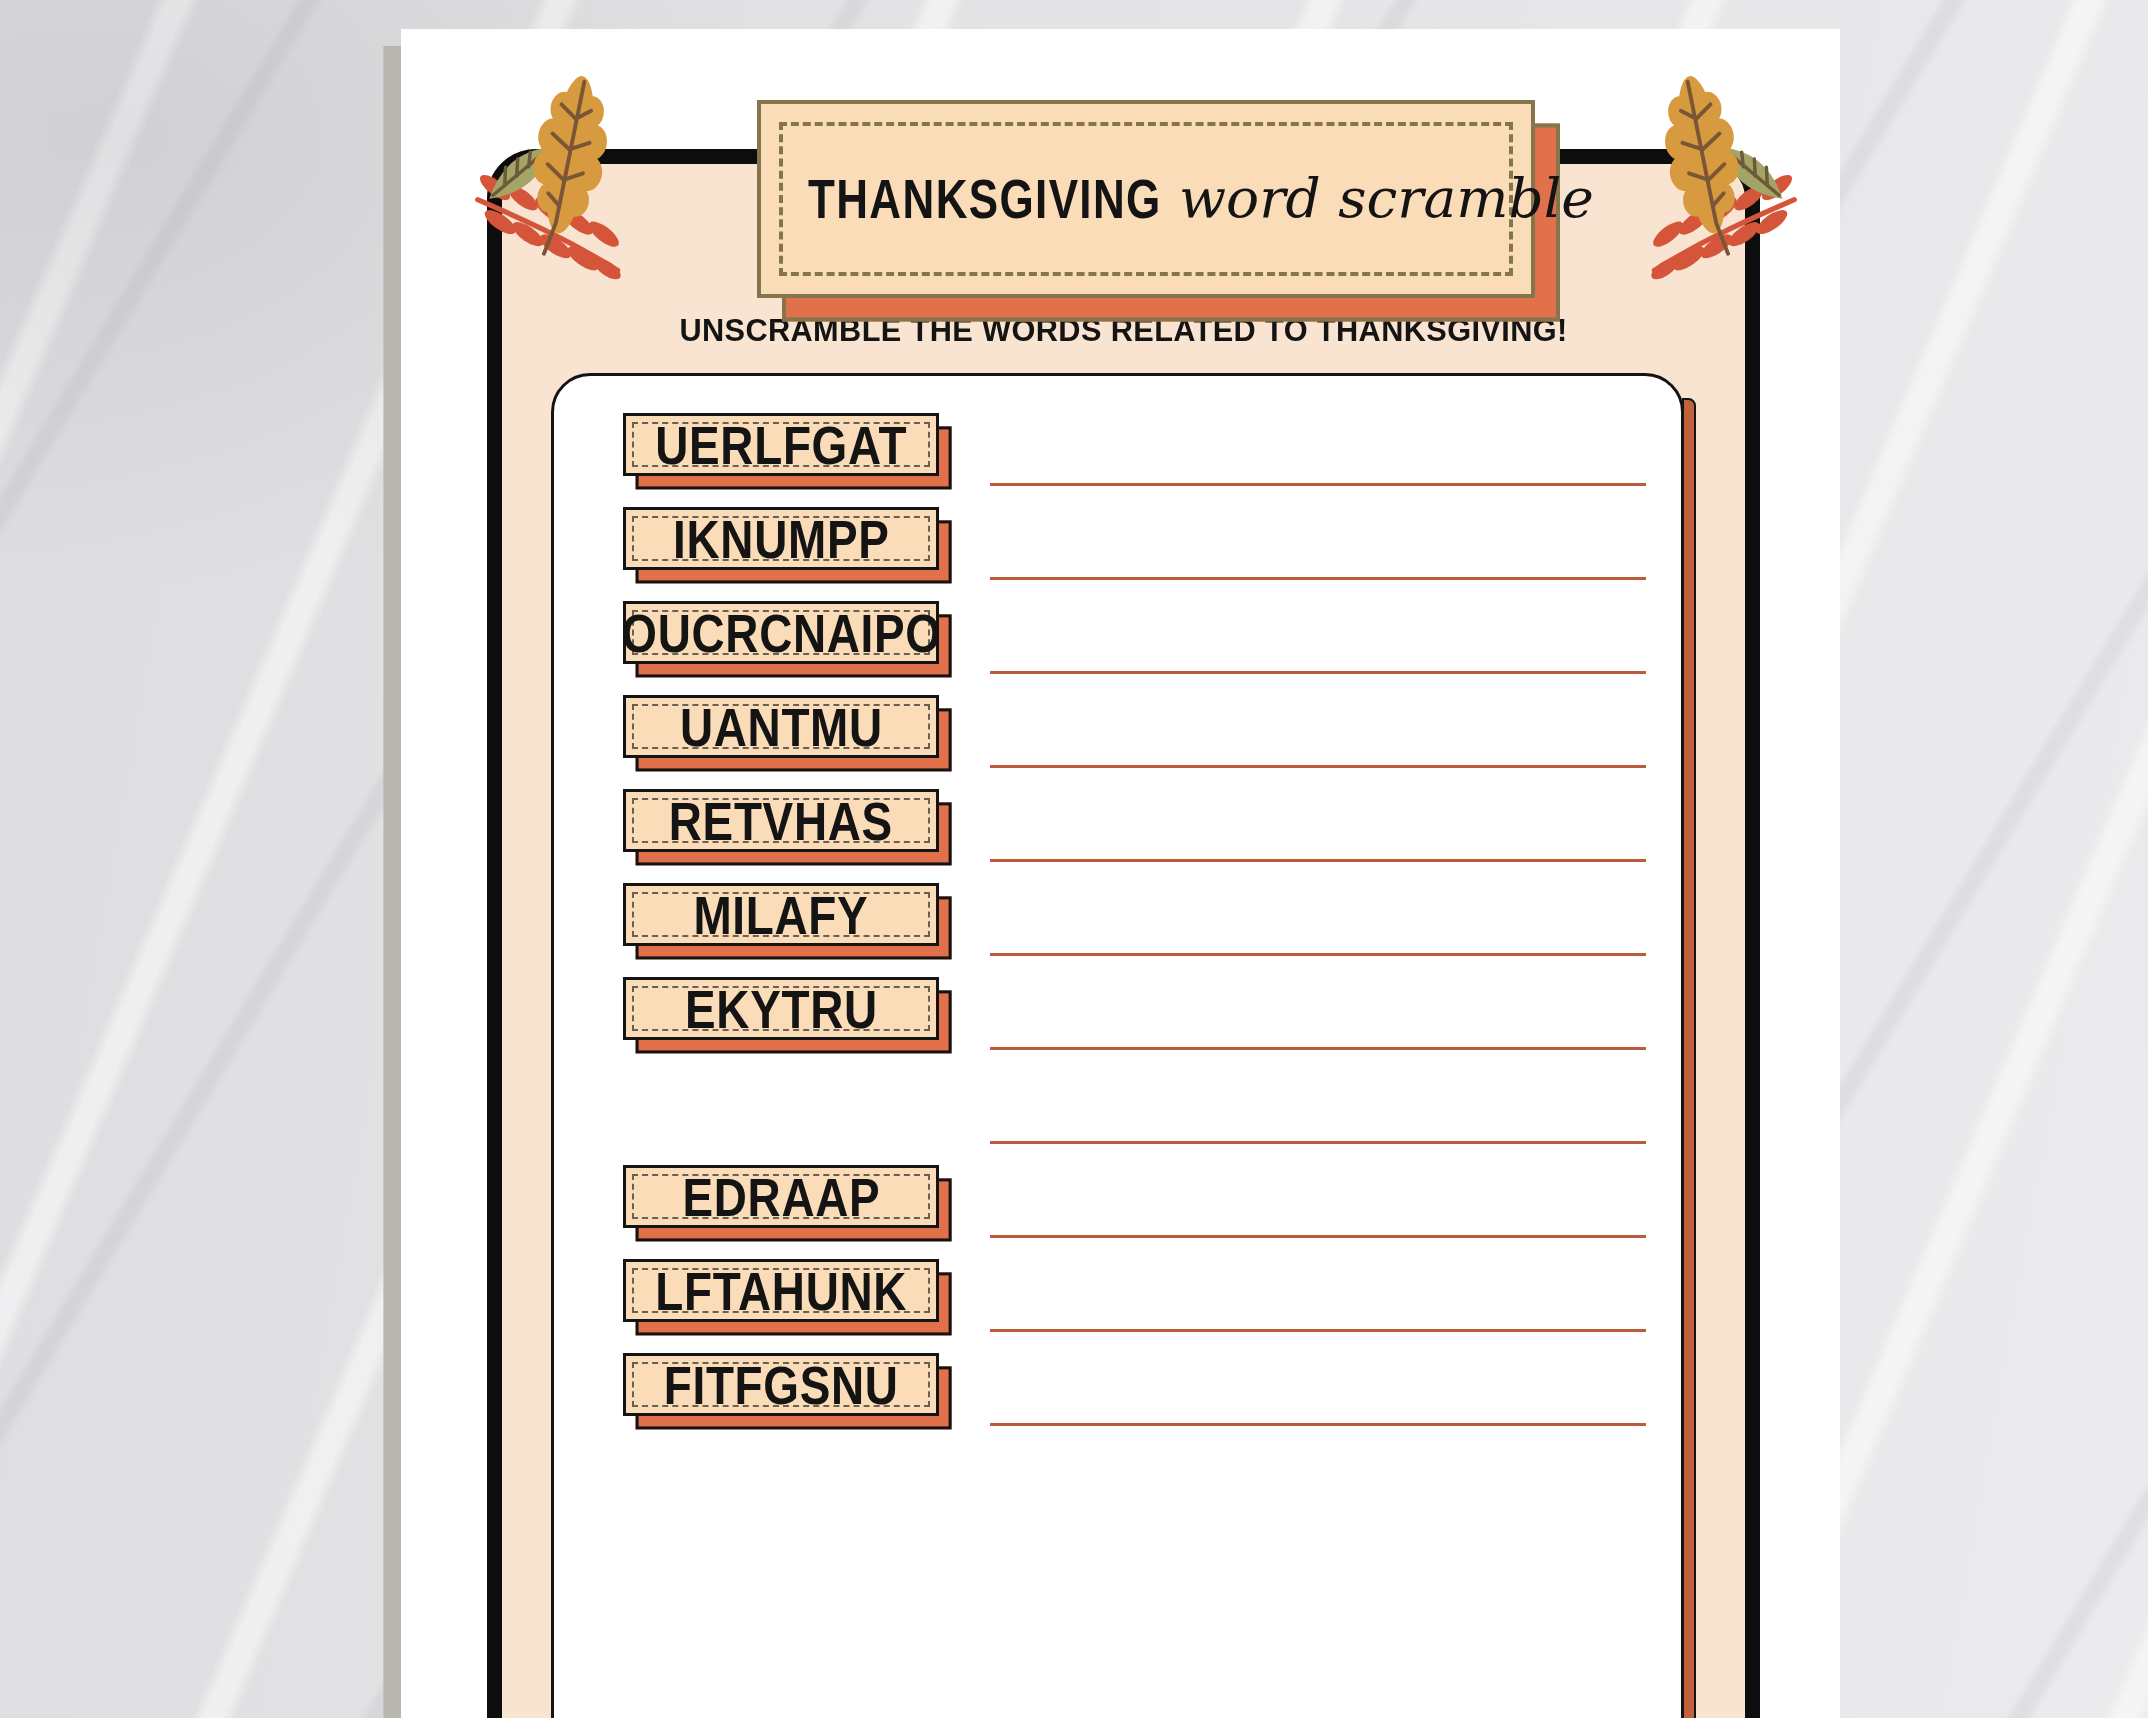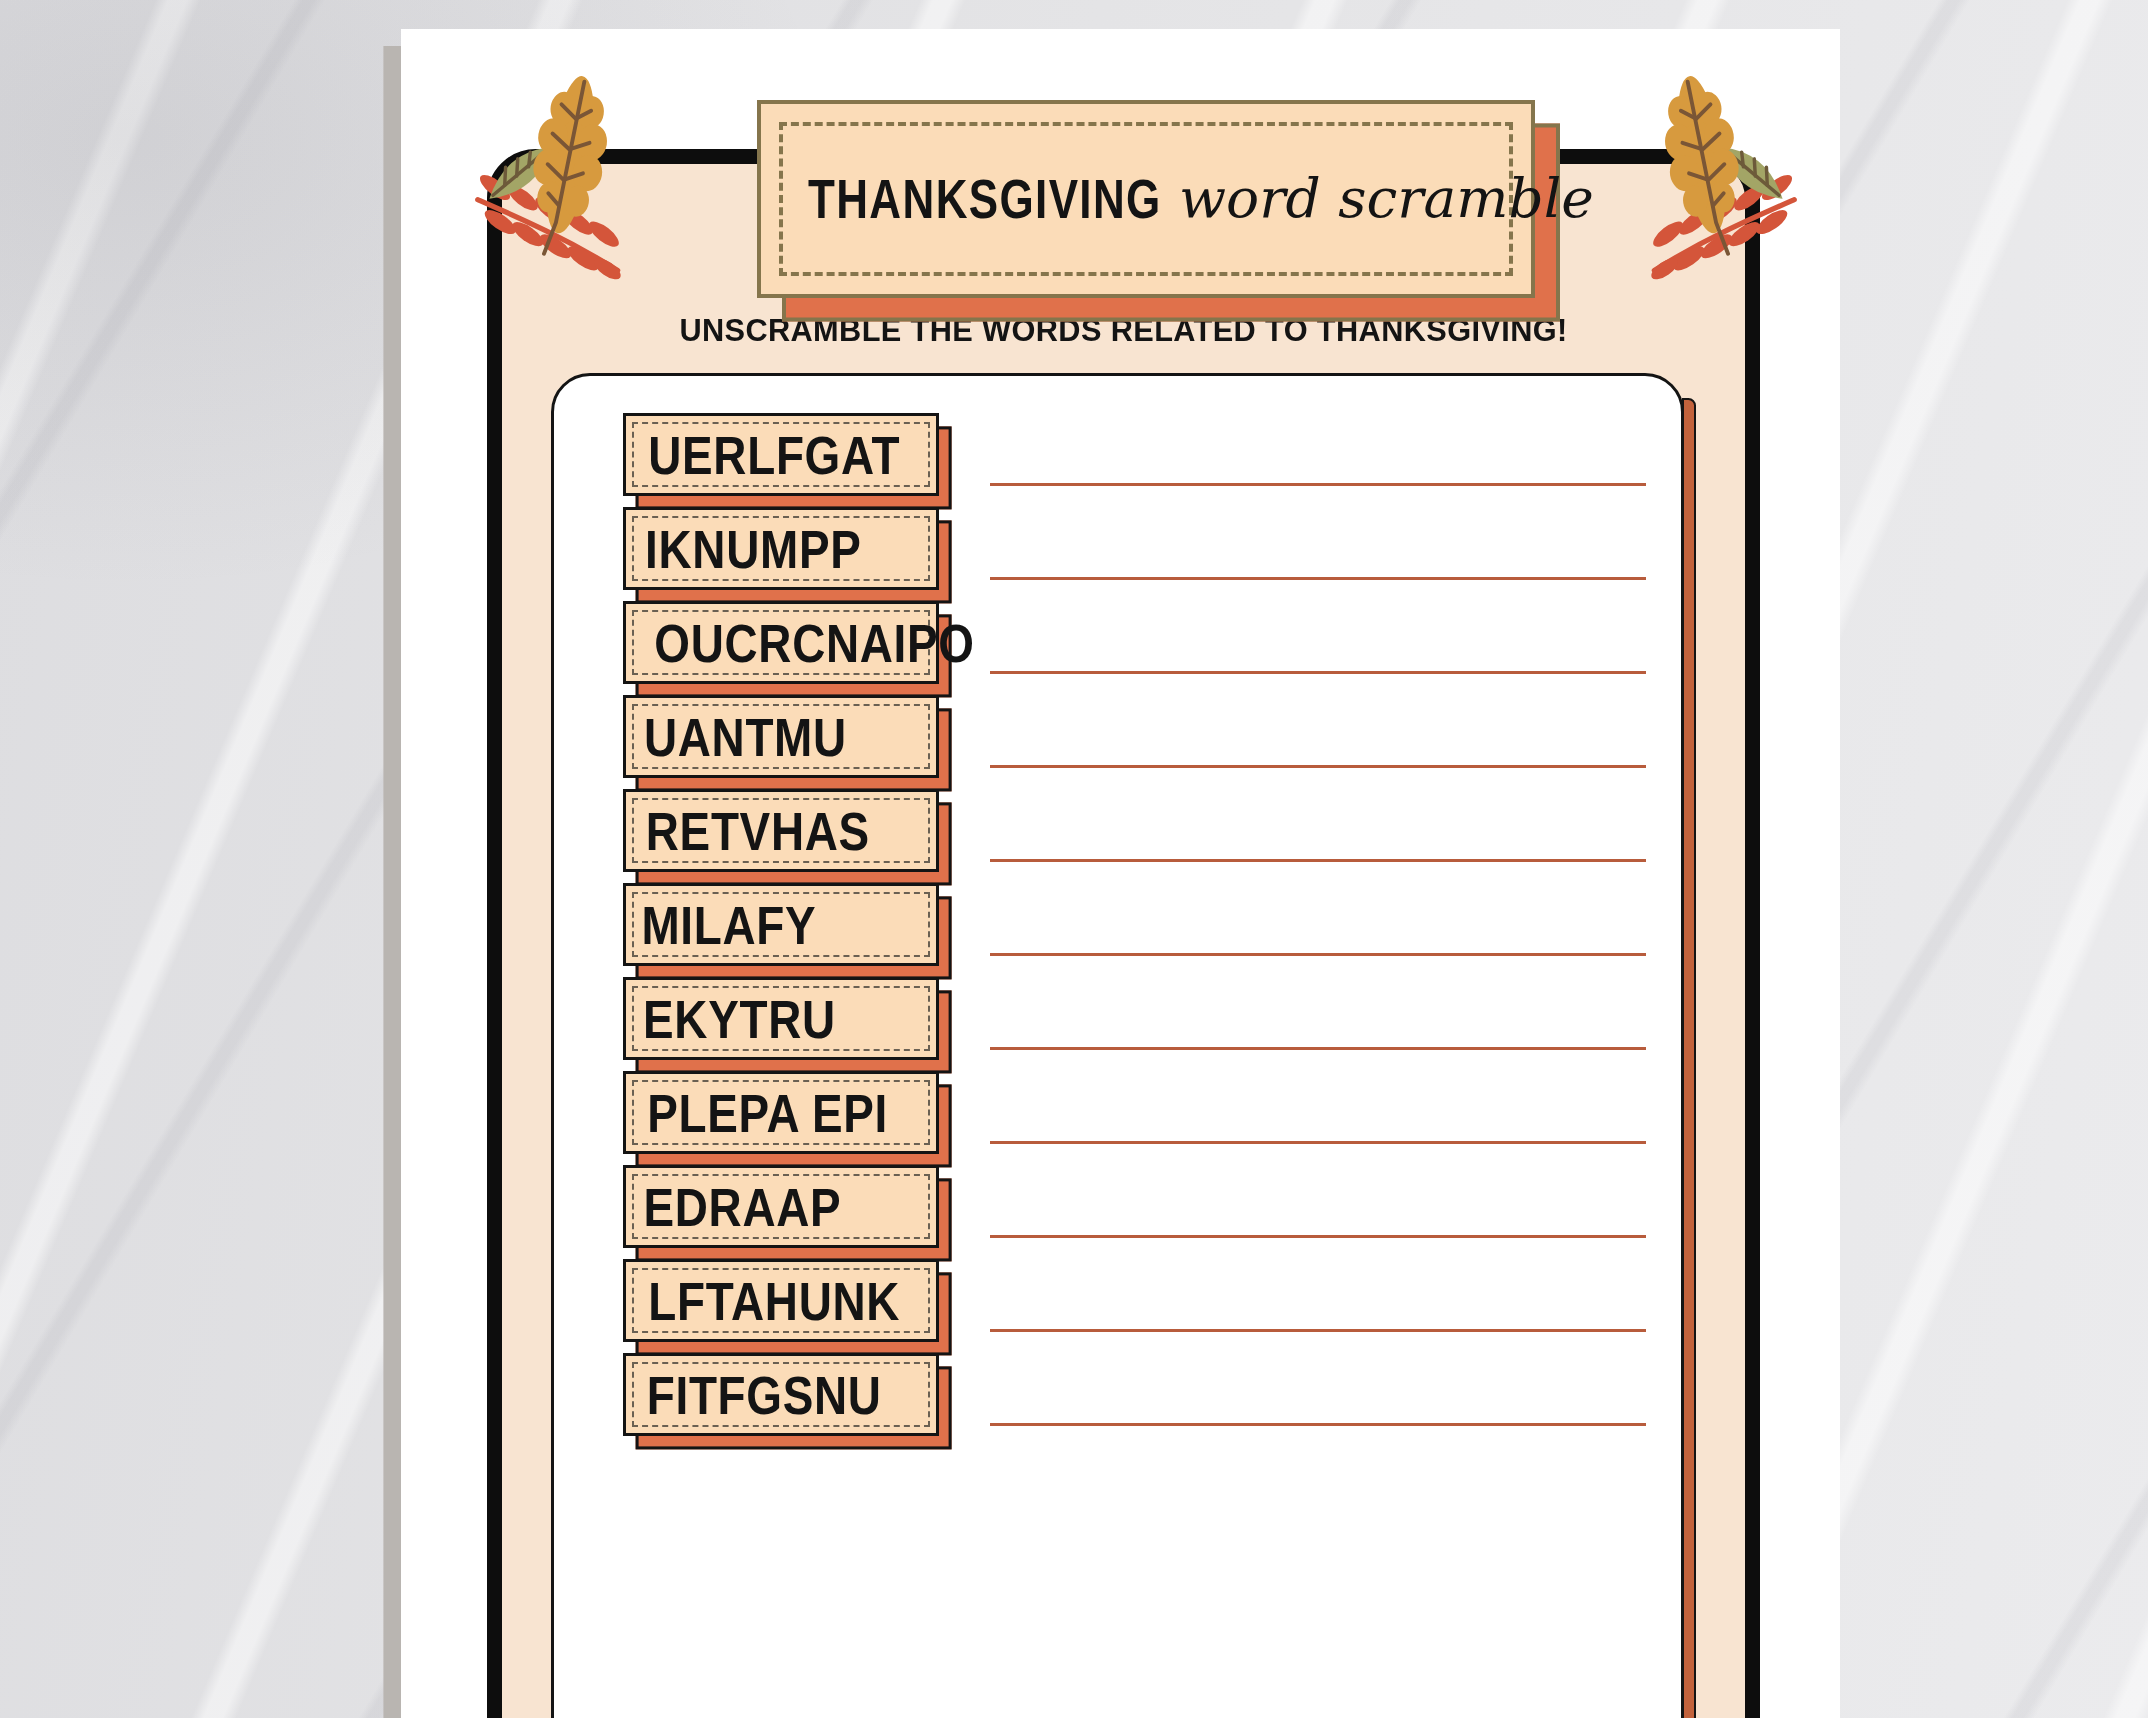--- a/index.html
+++ b/index.html
@@ -44,23 +44,23 @@
     position:absolute;left:47px;top:50%;transform:translateY(-50%) scaleX(.80);transform-origin:left center;
     font-size:55px;font-weight:bold;letter-spacing:1.7px;white-space:nowrap;
   }
   .title-script{
     position:absolute;left:418px;top:50%;transform:translateY(-52%);
     font-family:"DejaVu Serif",serif;font-style:italic;font-size:55px;white-space:nowrap;
   }
   .rows{position:absolute;left:623px;top:413px;width:1061px;z-index:3;}
   .row{position:relative;height:94px;}
   .tile{
-    position:absolute;left:0;top:0;width:316px;height:83px;box-sizing:border-box;
+    position:absolute;left:0;top:0;width:316px;height:63px;box-sizing:border-box;
     background:#fbdcb8;border:3.4px solid #141414;
-    display:flex;align-items:center;justify-content:flex-start;
+    display:flex;align-items:center;justify-content:center;
   }
   .tile::before{
     content:"";position:absolute;inset:-3.4px;transform:translate(12.6px,13.4px);
     background:#e0714b;border:3.4px solid #141414;z-index:-1;
   }
   .tile-dash{position:absolute;inset:5.9px;border:2.5px dashed #6a6052;}
   .tile-text{font-size:54px;font-weight:bold;letter-spacing:0.8px;transform:scaleX(.85);white-space:nowrap;}
   .answer-line{position:absolute;left:367px;top:70px;width:656px;height:2.5px;background:#b85c3c;}
   .leaves{position:absolute;width:164px;height:216px;z-index:3;}
   .leaves.left{left:467px;top:70px;}
@@ -186,24 +186,20 @@
       <div class="answer-line"></div>
     </div>
       <div class="row">
       <div class="tile">
         <div class="tile-dash"></div>
         <span class="tile-text">EKYTRU</span>
       </div>
       <div class="answer-line"></div>
     </div>
       <div class="row">
-      <div class="tile">
-        <div class="tile-dash"></div>
-        <span class="tile-text">PLEPA EPI</span>
-      </div>
       <div class="answer-line"></div>
     </div>
       <div class="row">
       <div class="tile">
         <div class="tile-dash"></div>
         <span class="tile-text">EDRAAP</span>
       </div>
       <div class="answer-line"></div>
     </div>
       <div class="row">

